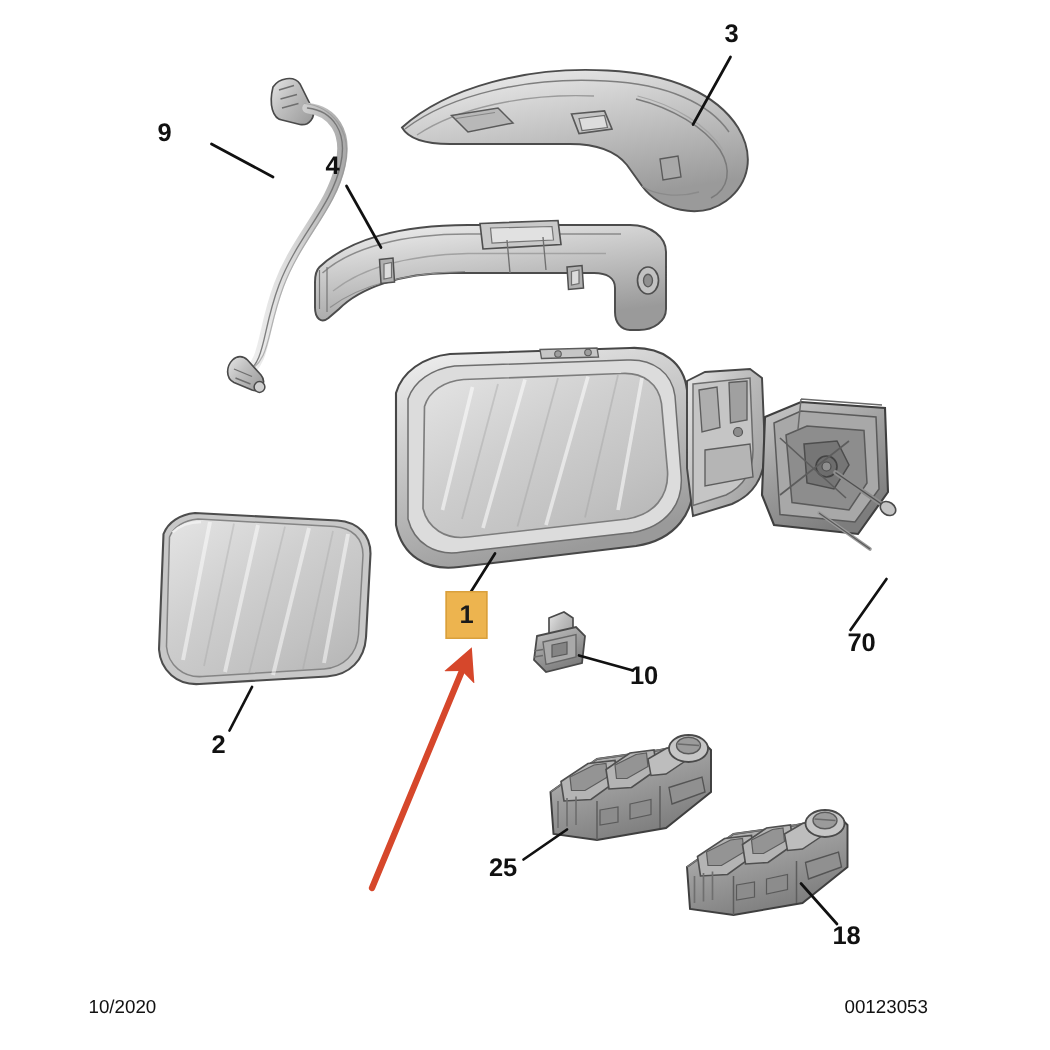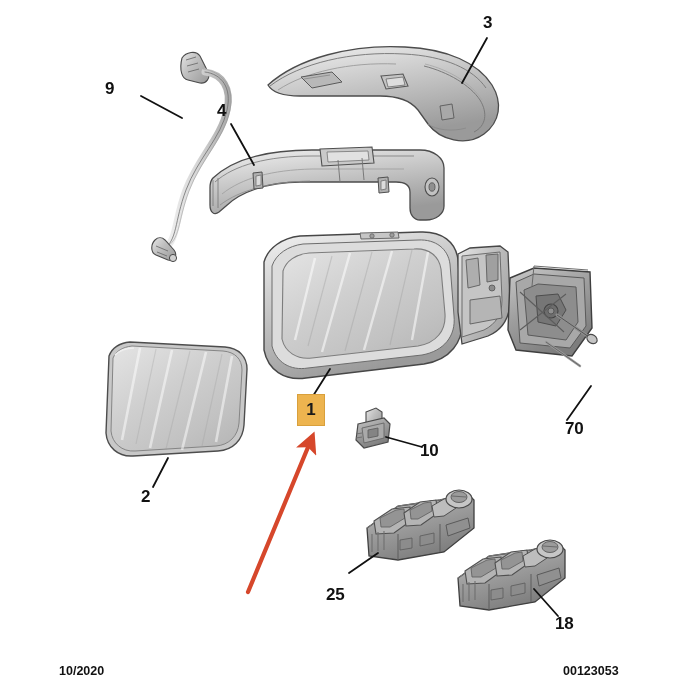--- a/index.html
+++ b/index.html
@@ -26,21 +26,21 @@
     background:#edb44f;
     border:1px solid #d9a03c;
     width:26px;height:30px;
     display:flex;align-items:center;justify-content:center;
     font-family:"Liberation Sans", sans-serif;
     font-weight:bold;font-size:17px;color:#1a1a1a;
   }
   .footer{
     position:absolute;
     font-family:"Liberation Sans", sans-serif;
-    font-weight:bold;font-size:12.5px;color:#111111;
+    font-weight:normal;font-size:12.5px;color:#111111;
     white-space:nowrap;
   }
   #f-left{left:59px;top:664px;}
   #f-right{left:563px;top:664px;}
   svg{display:block;}
 </style>
 </head>
 <body>
 
 <svg id="sheet" viewBox="0 0 700 700">
@@ -275,19 +275,19 @@
 
   <line x1="248" y1="592" x2="311" y2="440" stroke="#d6472b" stroke-width="4.2" stroke-linecap="round" marker-end="url(#redArrow)"></line>
 </svg>
 
 <div class="lbl" id="lab-15" style="left:105px;top:80px;">9</div>
 <div class="lbl" id="lab-3" style="left:483px;top:14px;">3</div>
 <div class="lbl" id="lab-4" style="left:217px;top:102px;">4</div>
 <div class="lbl" id="lab-2" style="left:141px;top:488px;">2</div>
 <div class="lbl" id="lab-10" style="left:420px;top:442px;">10</div>
 <div class="lbl" id="lab-70" style="left:553px;top:420px;margin-left:12px;">70</div>
-<div class="lbl" id="lab-25" style="left:326px;top:570px;margin-top:16px;">25</div>
+<div class="lbl" id="lab-25" style="left:326px;top:570px;">25</div>
 <div class="lbl" id="lab-27" style="left:555px;top:615px;">18</div>
 
 <div class="hl-box" id="lab-1" style="left:297px;top:394px;">1</div>
 
 <div class="footer" id="f-left">10/2020</div>
 <div class="footer" id="f-right">00123053</div>
 
 </body></html>

